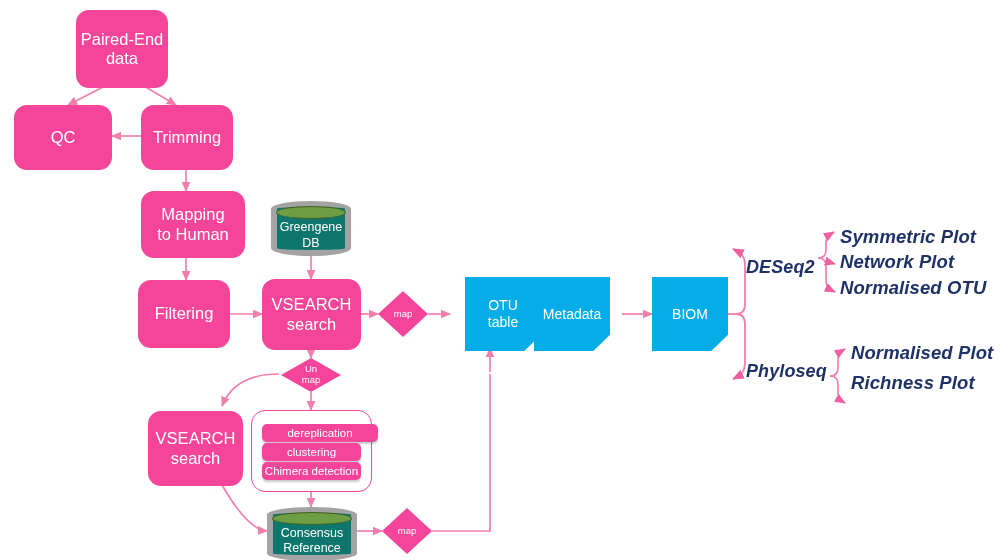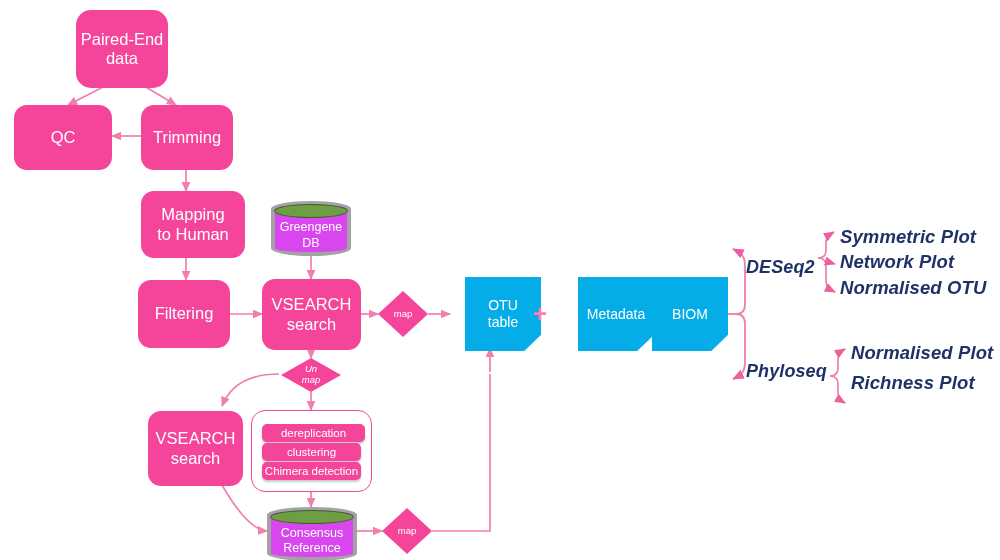--- a/index.html
+++ b/index.html
@@ -63,24 +63,24 @@
     bottom: 0;
     width: 22%;
     height: 22%;
     background: #3FC3F0;
     clip-path: polygon(100% 0, 100% 100%, 0 100%);
     pointer-events: none;
   }
 
   
   .cyl {
-    background: #d946ef;
+    background: #0f766e;
     border-radius: 50% / 14%;
     font-size: 12.5px;
-    border: 4px solid #a3a3a3;
+    border: 6px solid #a3a3a3;
   }
   .cyl .cyltop {
     position: absolute;
     left: -1px;
     top: -1px;
     width: calc(100% + 2px);
     height: 30%;
     background: #6D9E44;
     border: 1px solid #3F5F24;
     border-radius: 50% / 50%;
@@ -223,21 +223,21 @@
     <g fill="none" stroke="#EE7FAD" stroke-width="1.7">
       <path d="M830,376 Q838,376 838,368 L838,360 Q838,353 842,351"></path>
       <path d="M830,376 Q838,376 838,384 L838,392 Q838,399 842,401"></path>
     </g>
     <g fill="none" stroke="#EE7FAD" stroke-width="1.7" marker-end="url(#ah2)">
       <path d="M840,352 L845,349"></path>
       <path d="M840,400 L845,403"></path>
     </g>
   </svg>
 
-  <div class="node proc" style="left:76px; top:10px; width:92px; height:78px;border-radius:15px;">
+  <div class="node proc" style="left:76px; top:10px; width:92px; height:78px;">
     <span>Paired-End
 data</span>
   </div>
 
   <div class="node proc" style="left:14px; top:105px; width:98px; height:65px;">
     <span>QC</span>
   </div>
 
   <div class="node proc" style="left:141px; top:105px; width:92px; height:65px;">
     <span>Trimming</span>
@@ -260,51 +260,51 @@
 
   <div class="node proc" style="left:262px; top:279px; width:99px; height:71px;">
     <span>VSEARCH
 search</span>
   </div>
 
   <div class="node diamond" style="left:378px; top:291px; width:50px; height:46px;">
     <span>map</span>
   </div>
 
-  <div class="node diamond" style="left:281px; top:358px; width:60px; height:34px;font-style:italic;">
+  <div class="node diamond" style="left:281px; top:358px; width:60px; height:34px;">
     <span>Un
 map</span>
   </div>
 
   <div class="node docshape" style="left:450px; top:277px; width:76px; height:74px; position:absolute;margin-left:15px;">
     <span>OTU
 table</span>
     <span class="docfold"></span>
   </div>
 
   <div class="plus" style="left:533px; top:302px;">+</div>
 
-  <div class="node docshape" style="left:534px; top:277px; width:76px; height:74px; position:absolute;margin-left:44px;">
+  <div class="node docshape" style="left:534px; top:277px; width:76px; height:74px; position:absolute;">
     <span>Metadata</span>
     <span class="docfold"></span>
   </div>
 
   <div class="node docshape" style="left:652px; top:277px; width:76px; height:74px; position:absolute;">
     <span>BIOM</span>
     <span class="docfold"></span>
   </div>
 
   <div class="node proc" style="left:148px; top:411px; width:95px; height:75px;">
     <span>VSEARCH
 search</span>
   </div>
 
   <div class="group-box" style="left:251px; top:410px; width:121px; height:82px;"></div>
 
-  <div class="subbar" style="left:262px; top:424px; width:103px; height:18px;">
+  <div class="subbar" style="left:262px; top:424px; width:116px; height:18px;">
     <span>dereplication</span>
   </div>
   <div class="subbar" style="left:262px; top:443px; width:99px; height:18px;">
     <span>clustering</span>
   </div>
   <div class="subbar" style="left:262px; top:462px; width:99px; height:18px;">
     <span>Chimera detection</span>
   </div>
 
   <div class="node cyl" style="left:267px; top:507px; width:90px; height:54px; position:absolute;">

